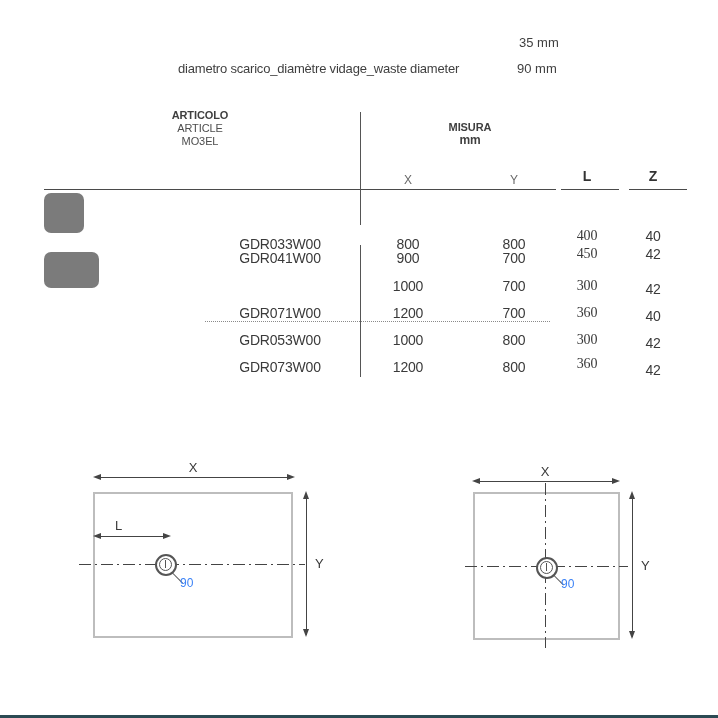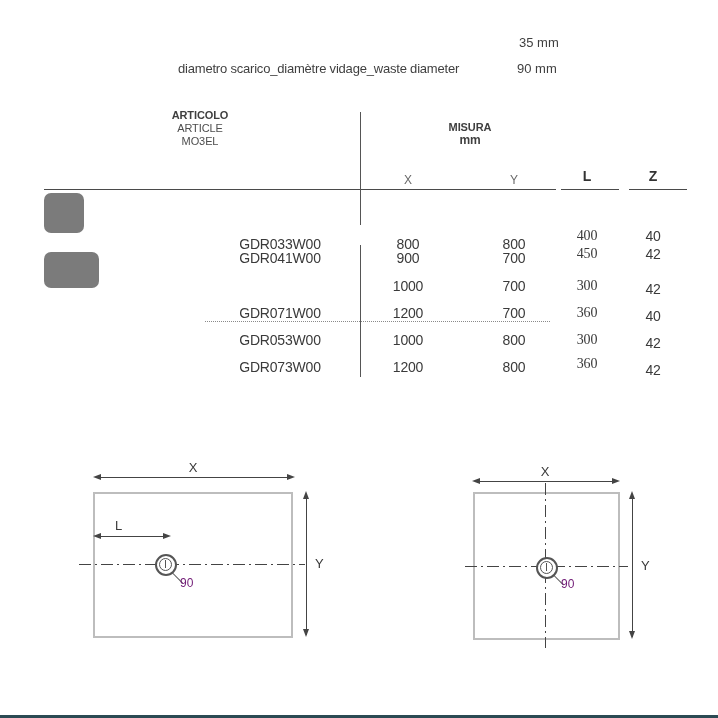--- a/index.html
+++ b/index.html
@@ -38,21 +38,21 @@
   .cl-v{width:1px;background:repeating-linear-gradient(180deg,#444 0 12px,transparent 12px 16px,#444 16px 18px,transparent 18px 22px);}
   .ah{position:absolute;width:0;height:0;}
   .ah-left{border-top:3px solid transparent;border-bottom:3px solid transparent;border-right:8px solid #444;}
   .ah-right{border-top:3px solid transparent;border-bottom:3px solid transparent;border-left:8px solid #444;}
   .ah-up{border-left:3px solid transparent;border-right:3px solid transparent;border-bottom:8px solid #444;}
   .ah-down{border-left:3px solid transparent;border-right:3px solid transparent;border-top:8px solid #444;}
   .drain-outer{border:2px solid #555;border-radius:50%;background:#fff;}
   .drain-inner{border:1px solid #555;border-radius:50%;}
   .drain-tick{width:1px;height:8px;background:#555;}
   .leader{height:1px;background:#555;transform-origin:left center;transform:rotate(45deg);}
-  .drain-label{font-size:12px;color:#701a75;}
+  .drain-label{font-size:12px;color:#3b82f6;}
   .footer-line{background:#2b4a53;}
 </style>
 </head>
 <body>
 
 <div class="page">
 
   <div class="abs spec-value" style="left:519px;top:35px;">35 mm</div>
   <div class="abs spec-label" style="left:178px;top:61px;">diametro scarico_diamètre vidage_waste diameter</div>
   <div class="abs spec-value" style="left:517px;top:61px;">90 mm</div>

